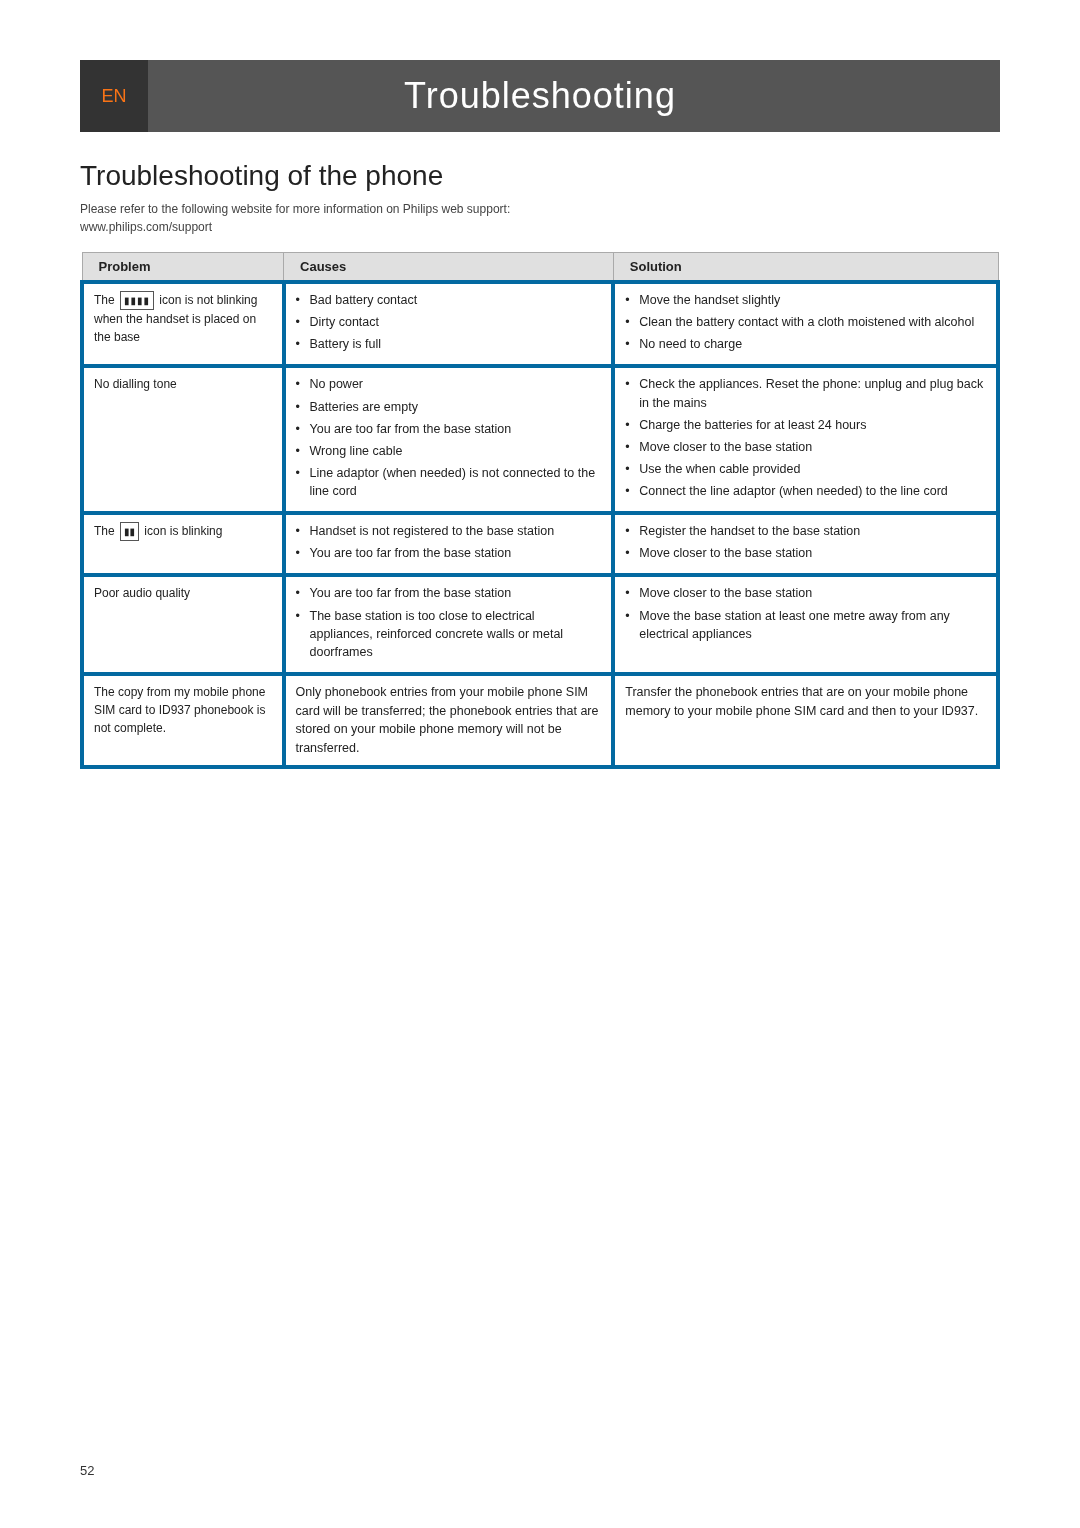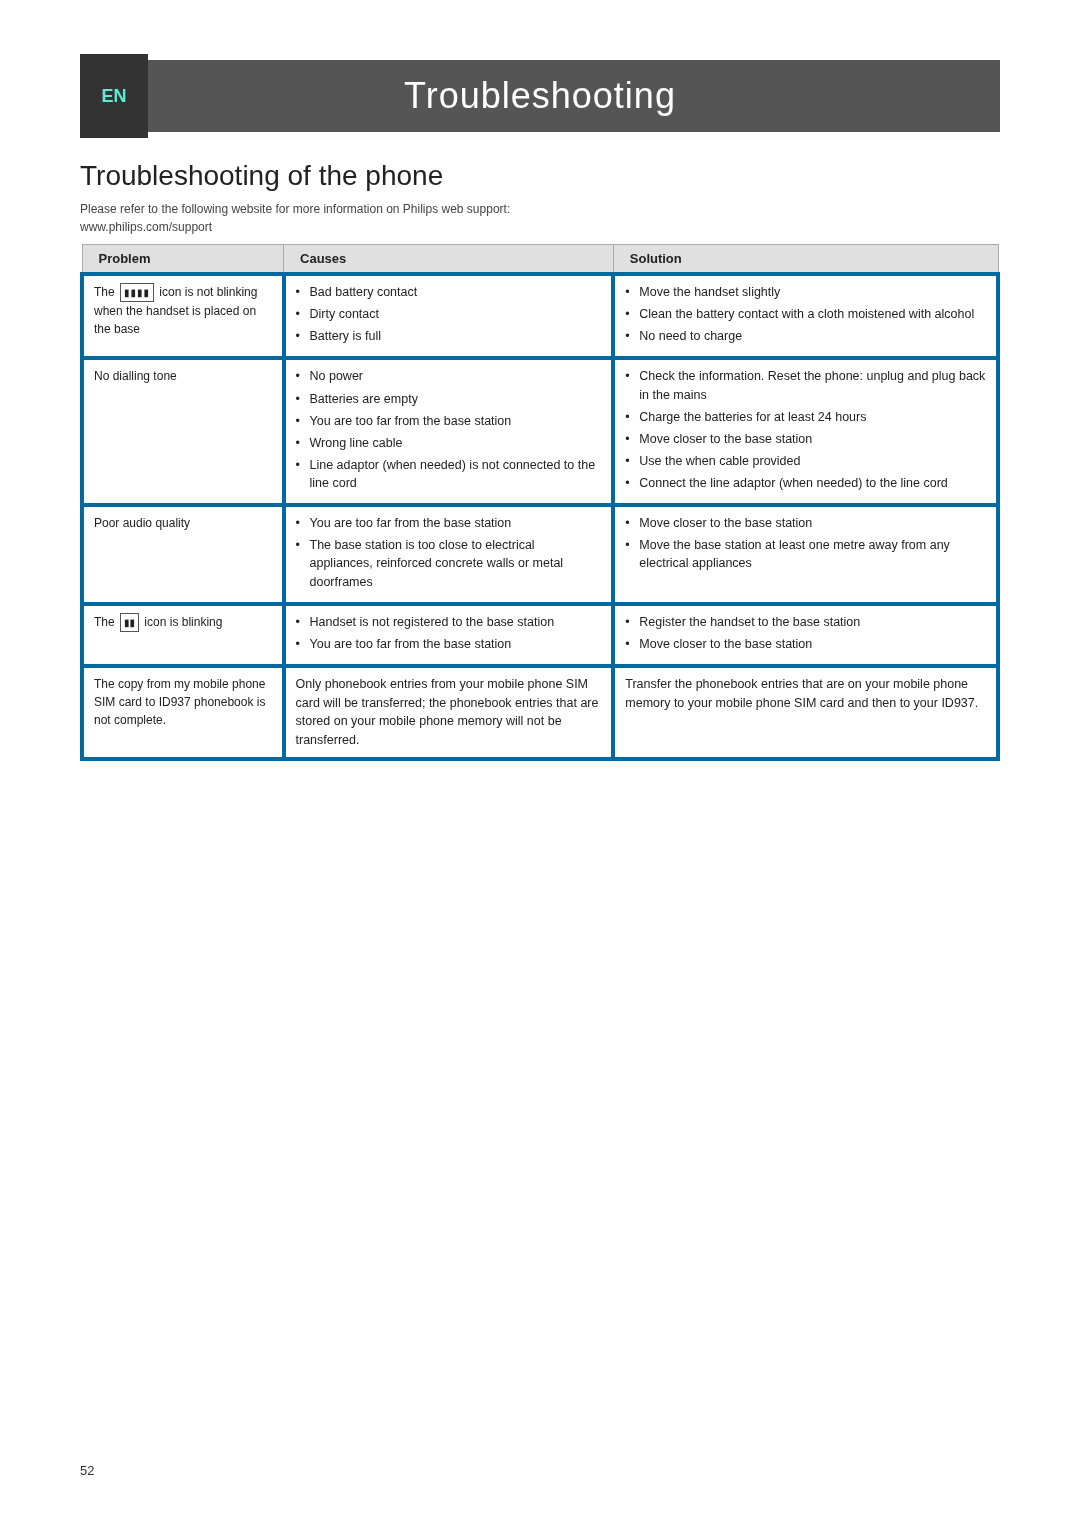--- a/index.html
+++ b/index.html
@@ -26,25 +26,25 @@
       background: #555555;
       display: flex;
       align-items: center;
       margin-bottom: 28px;
       height: 72px;
       position: relative;
     }
 
     .lang-badge {
       background: #333333;
-      color: #5eead4;
+      color: #f97316;
       font-size: 18px;
-      font-weight: bold;
+      font-weight: normal;
       width: 68px;
-      height: 84px;
+      height: 72px;
       display: flex;
       align-items: center;
       justify-content: center;
       flex-shrink: 0;
     }
 
     .header-title {
       flex: 1;
       text-align: center;
       color: #ffffff;
@@ -58,21 +58,21 @@
     .section-title {
       font-size: 28px;
       font-weight: normal;
       color: #222;
       margin-bottom: 8px;
     }
 
     .section-subtitle {
       font-size: 12px;
       color: #444;
-      margin-bottom: 8px;
+      margin-bottom: 16px;
       line-height: 1.5;
     }
 
     
     .trouble-table {
       width: 100%;
       border-collapse: collapse;
       font-size: 12.5px;
     }
 
@@ -207,59 +207,59 @@
           <ul class="bullet-list">
             <li>No power</li>
             <li>Batteries are empty</li>
             <li>You are too far from the base station</li>
             <li>Wrong line cable</li>
             <li>Line adaptor (when needed) is not connected to the line cord</li>
           </ul>
         </td>
         <td>
           <ul class="bullet-list">
-            <li>Check the information. Reset the phone: unplug and plug back in the mains</li>
+            <li>Check the appliances. Reset the phone: unplug and plug back in the mains</li>
             <li>Charge the batteries for at least 24 hours</li>
             <li>Move closer to the base station</li>
             <li>Use the when cable provided</li>
             <li>Connect the line adaptor (when needed) to the line cord</li>
           </ul>
         </td>
       </tr>
 
       <tr>
+        <td>
+          The <span class="icon-handset">▮▮</span> icon is blinking
+        </td>
+        <td>
+          <ul class="bullet-list">
+            <li>Handset is not registered to the base station</li>
+            <li>You are too far from the base station</li>
+          </ul>
+        </td>
+        <td>
+          <ul class="bullet-list">
+            <li>Register the handset to the base station</li>
+            <li>Move closer to the base station</li>
+          </ul>
+        </td>
+      </tr>
+
+      <tr>
         <td>Poor audio quality</td>
         <td>
           <ul class="bullet-list">
             <li>You are too far from the base station</li>
             <li>The base station is too close to electrical appliances, reinforced concrete walls or metal doorframes</li>
           </ul>
         </td>
         <td>
           <ul class="bullet-list">
             <li>Move closer to the base station</li>
             <li>Move the base station at least one metre away from any electrical appliances</li>
-          </ul>
-        </td>
-      </tr>
-
-      <tr>
-        <td>
-          The <span class="icon-handset">▮▮</span> icon is blinking
-        </td>
-        <td>
-          <ul class="bullet-list">
-            <li>Handset is not registered to the base station</li>
-            <li>You are too far from the base station</li>
-          </ul>
-        </td>
-        <td>
-          <ul class="bullet-list">
-            <li>Register the handset to the base station</li>
-            <li>Move closer to the base station</li>
           </ul>
         </td>
       </tr>
 
       <tr>
         <td>The copy from my mobile phone SIM card to ID937 phonebook is not complete.</td>
         <td>Only phonebook entries from your mobile phone SIM card will be transferred; the phonebook entries that are stored on your mobile phone memory will not be transferred.</td>
         <td>Transfer the phonebook entries that are on your mobile phone memory to your mobile phone SIM card and then to your ID937.</td>
       </tr>
     </tbody>

